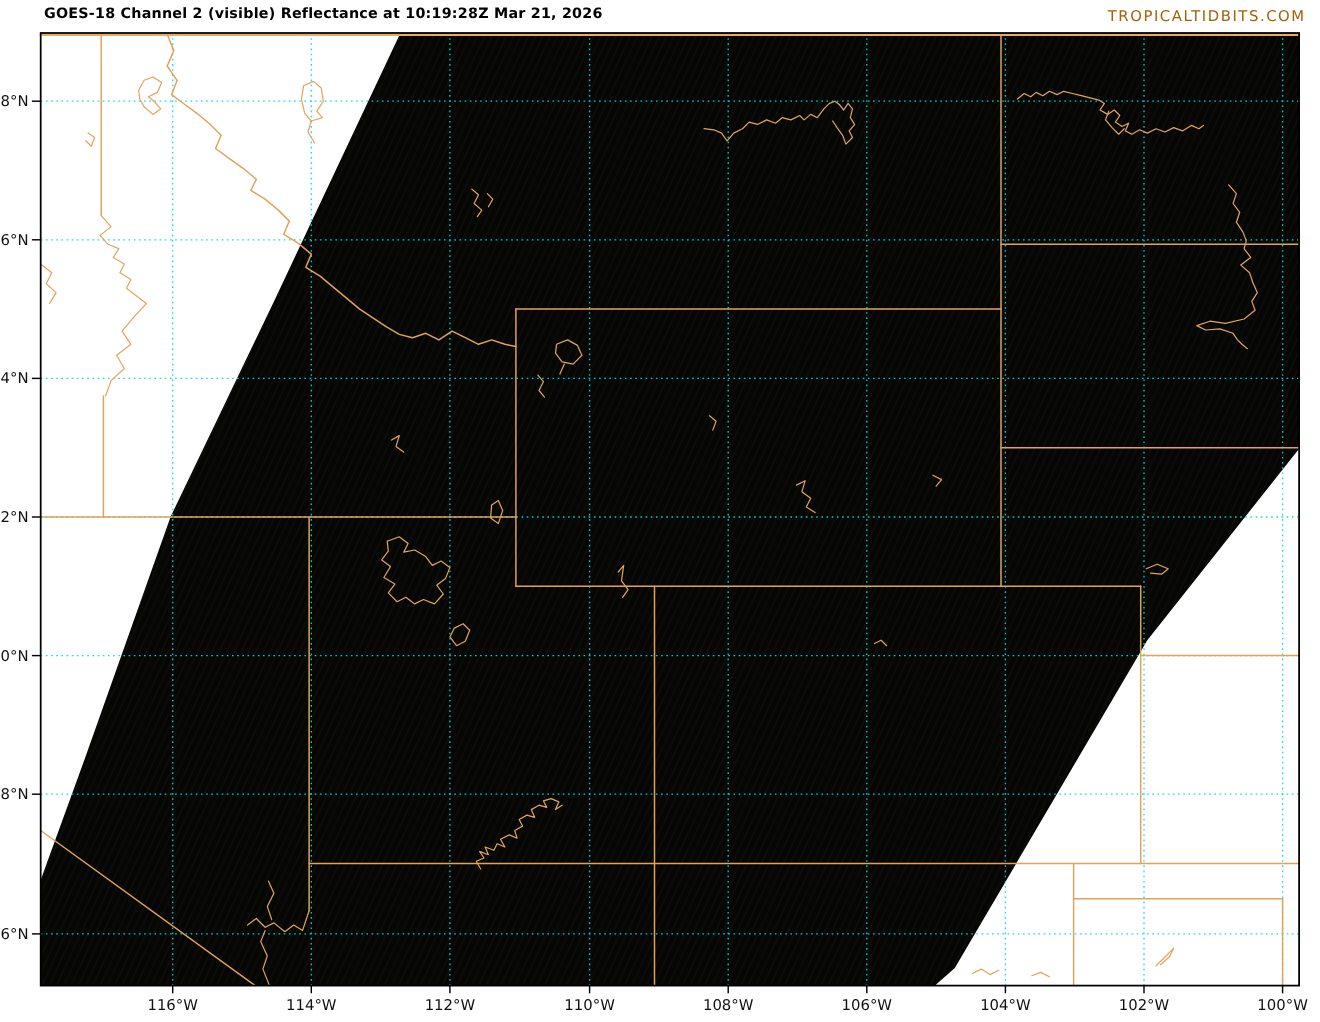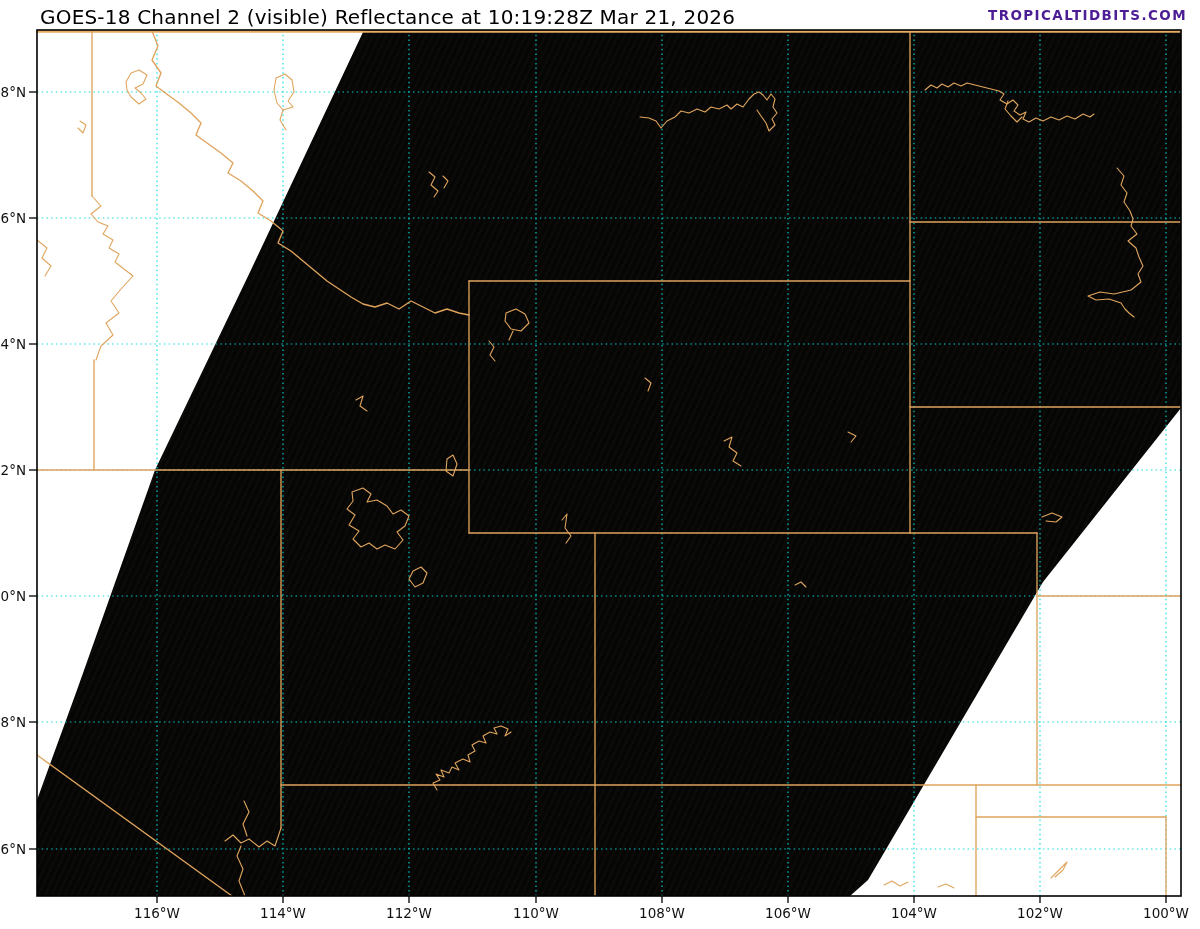--- a/index.html
+++ b/index.html
@@ -1,22 +1,22 @@
 <!DOCTYPE html>
 <html><head>
 <meta charset="utf-8">
 <style>
   html,body{margin:0;padding:0;background:#ffffff;}
   #page{position:relative;width:1200px;height:929px;background:#ffffff;overflow:hidden;
         font-family:"DejaVu Sans","Liberation Sans",sans-serif;}
   #map-svg{position:absolute;left:0;top:0;}
-  #title{position:absolute;left:40px;top:5px;font-size:20px;font-weight:normal;color:#000;
+  #title{position:absolute;left:40px;top:5px;font-size:13px;font-weight:bold;color:#000;
          white-space:nowrap;letter-spacing:0.2px;}
-  #watermark{position:absolute;right:13px;top:7px;font-size:13.5px;font-weight:bold;
-             color:#4c1d95;letter-spacing:1.4px;white-space:nowrap;}
+  #watermark{position:absolute;right:13px;top:7px;font-size:13.5px;font-weight:normal;
+             color:#a16207;letter-spacing:1.4px;white-space:nowrap;}
 </style>
 </head>
 <body>
 
 <div id="page">
   <div id="title">GOES-18 Channel 2 (visible) Reflectance at 10:19:28Z Mar 21, 2026</div>
   <div id="watermark">TROPICALTIDBITS.COM</div>
   <svg id="map-svg" width="1200" height="929" viewBox="0 0 1200 929" xmlns="http://www.w3.org/2000/svg">
       <defs>
         <pattern id="scantex" width="6" height="6" patternUnits="userSpaceOnUse" patternTransform="rotate(115)">

